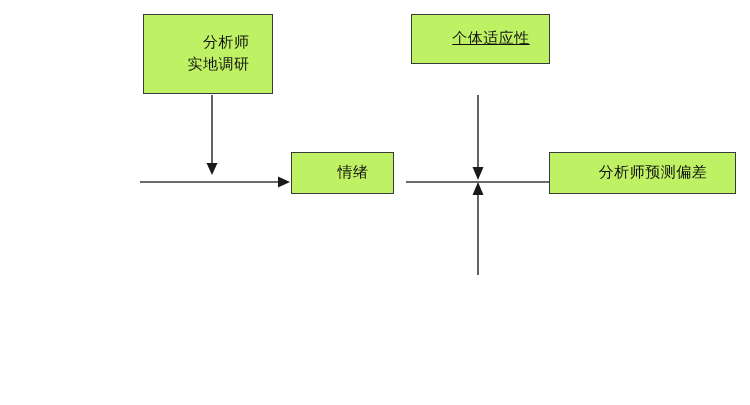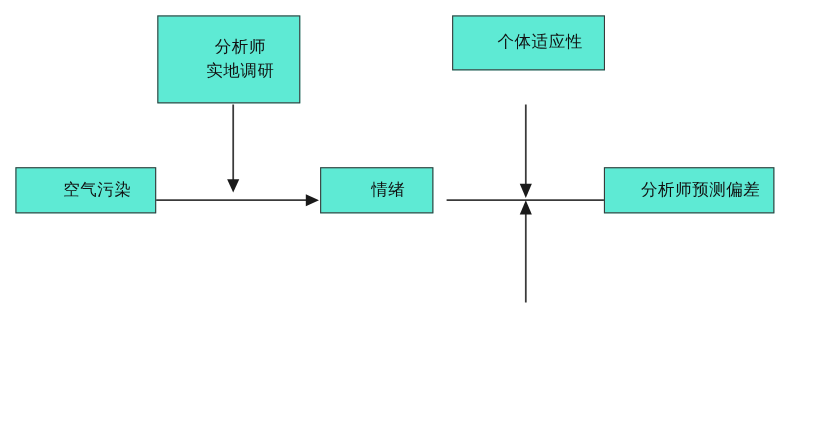--- a/index.html
+++ b/index.html
@@ -12,26 +12,26 @@
     width: 750px;
     height: 405px;
     background: #ffffff;
     font-family: "DejaVu Sans", "Liberation Sans", sans-serif;
     overflow: hidden;
   }
   .node {
     position: absolute;
     box-sizing: border-box;
     border: 1px solid #3a3a3a;
-    background: #5eead4;
+    background: #bef264;
     display: flex;
     flex-direction: column;
     align-items: center;
     justify-content: center;
-    text-align: center;
+    text-align: right;
     color: #111111;
     font-size: 15px;
     line-height: 1.45;
     white-space: pre-line;
     letter-spacing: 0.5px;
     padding-left: 21px;
   }
   .edge {
     position: absolute;
   }
@@ -72,35 +72,32 @@
     </svg>
   </div>
 
   <div class="edge" style="left:466px; top:182px; width:24px; height:93px;">
     <svg width="24" height="93" viewBox="0 0 24 93">
       <line x1="12" y1="93" x2="12" y2="11" stroke="#3a3a3a" stroke-width="1.6"></line>
       <polygon points="12,0 6.5,13 17.5,13" fill="#1a1a1a"></polygon>
     </svg>
   </div>
 
-  <div class="node" style="left:14px; top:152px; width:128px; height:42px;">
-    <span>空气污染</span>
-  </div>
 
   <div class="node" style="left:143px; top:14px; width:130px; height:80px;">
     <span>分析师
 实地调研</span>
   </div>
 
   <div class="node" style="left:291px; top:152px; width:103px; height:42px;">
     <span>情绪</span>
   </div>
 
-  <div class="node" style="left:411px; top:14px; width:139px; height:50px;">
+  <div class="node" style="left:411px; top:14px; width:139px; height:50px;text-decoration:underline;">
     <span>个体适应性</span>
   </div>
 
-  <div class="node" style="left:549px; top:152px; width:155px; height:42px;">
+  <div class="node" style="left:549px; top:152px; width:187px; height:42px;">
     <span>分析师预测偏差</span>
   </div>
 
 
 </div>
 
 </body></html>

